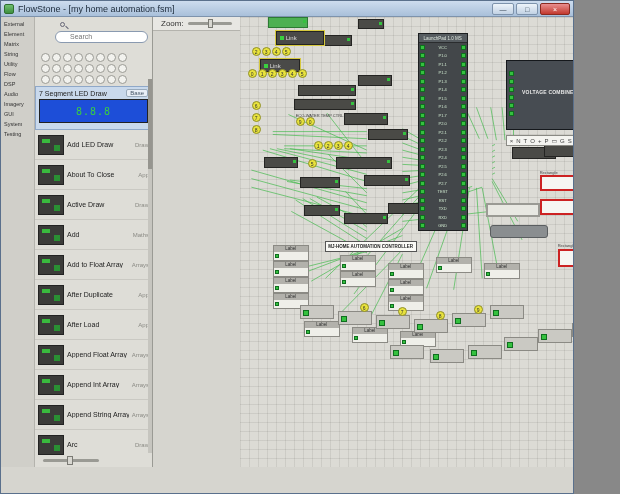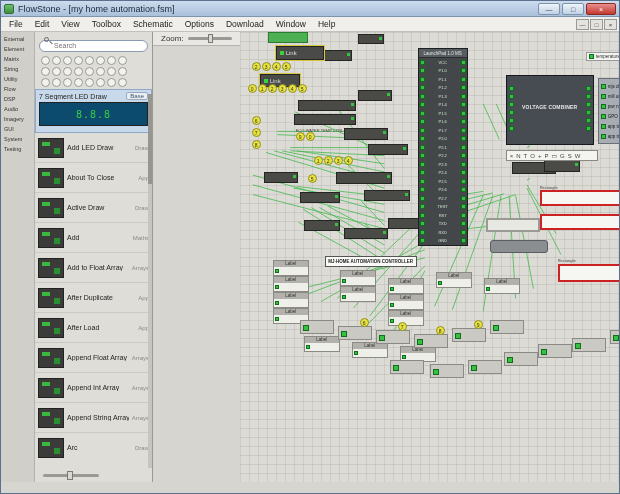--- a/index.html
+++ b/index.html
@@ -1,54 +1,54 @@
 <!DOCTYPE html>
 <html><head>
 <meta charset="utf-8">
 <style>
   html,body{margin:0;padding:0;background:#888;}
   *{box-sizing:border-box;font-family:"Liberation Sans",sans-serif;}
-  .window{width:620px;height:494px;background:#d6d5cf;border:1px solid #5a708c;position:relative;overflow:hidden;}
+  .window{width:574px;height:494px;background:#d6d5cf;border:1px solid #5a708c;position:relative;overflow:hidden;}
 
   
   .titlebar{height:16px;background:linear-gradient(#cddcee,#a9c0da);display:flex;align-items:center;gap:4px;padding:0 3px;border-bottom:1px solid #7e93ac;}
   .appicon{width:10px;height:10px;background:linear-gradient(#6fc06f,#3f8f3f);border:1px solid #2f6f2f;border-radius:2px;flex:none;}
   .title{font-size:9px;color:#1c2a3a;flex:1;white-space:nowrap;overflow:hidden;}
   .wbtns{display:flex;gap:2px;}
   .wbtn{width:22px;height:12px;font-size:7px;line-height:11px;text-align:center;border:1px solid #7e93ac;border-radius:2px;background:linear-gradient(#eef4fa,#c2d2e4);color:#345;}
   .wbtn.close{background:linear-gradient(#e98f8f,#c2392e);color:#fff;width:30px;border-color:#8a2a20;}
 
   
   .menubar{height:15px;background:#f0efeb;display:flex;align-items:center;padding:0 2px;border-bottom:1px solid #c2c1bb;font-size:8.5px;color:#222;}
   .mi{padding:1px 6px;cursor:default;}
   .mdi{margin-left:auto;display:flex;gap:1px;}
   .mdib{width:13px;height:11px;font-size:6px;line-height:10px;text-align:center;border:1px solid #9a9a94;background:#e4e3df;color:#333;}
 
   
   .content{display:flex;height:450px;}
   .catstrip{width:34px;background:#d0cfc9;border-right:1px solid #b4b3ad;padding-top:2px;}
   .cat{font-size:5.5px;color:#333;padding:2px 3px;white-space:nowrap;overflow:hidden;}
   .mpanel{width:118px;background:#deddd7;border-right:1px solid #9a9a94;position:relative;overflow:hidden;}
-  .swrap{position:relative;padding:2px 4px;}
+  .swrap{position:relative;padding:8px 4px;margin-left:16px;}
   .search{width:100%;height:12px;border:1px solid #8a9ab0;border-radius:7px;font-size:7px;padding:0 4px 0 14px;background:#fff;outline:none;}
   .sicon{position:absolute;left:9px;top:5px;width:5px;height:5px;border:1px solid #667;border-radius:50%;}
   .sicon::after{content:"";position:absolute;left:4px;top:4px;width:4px;height:1px;background:#667;transform:rotate(45deg);}
   .fgrid{display:flex;flex-wrap:wrap;gap:2px;padding:2px 6px;width:104px;}
   .fc{width:9px;height:9px;border-radius:50%;background:#f2f2ee;border:1px solid #9a9a94;}
   .mlist{overflow:hidden;height:372px;}
   .mlist-item{height:30px;display:flex;align-items:center;gap:3px;padding:1px 3px;border-bottom:1px solid #cac9c3;}
   .thumb{width:26px;height:20px;background:#3b3b39;border:1px solid #222;position:relative;flex:none;}
   .thumb::before{content:"";position:absolute;left:3px;top:3px;width:8px;height:4px;background:#39d03f;opacity:.85;}
   .thumb::after{content:"";position:absolute;right:3px;bottom:3px;width:6px;height:6px;background:#2a8f33;}
   .mlabel{font-size:7px;color:#222;flex:1;white-space:nowrap;overflow:hidden;}
   .mtag{font-size:6px;color:#8a8a84;}
   .mlist-item.sel{height:44px;flex-direction:column;align-items:stretch;gap:2px;background:#c9d9ec;border:1px solid #8fa8c8;padding:2px 3px;}
   .selrow{display:flex;align-items:center;gap:3px;}
   .chipTag{font-size:6px;color:#456;border:1px solid #9ab;background:#e8eef6;padding:0 3px;border-radius:2px;}
-  .selprev{height:24px;background:#0c4a6e;border:1px solid #222;display:flex;align-items:center;justify-content:center;}
+  .selprev{height:24px;background:#1d4ed8;border:1px solid #222;display:flex;align-items:center;justify-content:center;}
   .seg{color:#39d03f;font-family:"DejaVu Sans Mono",monospace;font-size:10px;letter-spacing:1px;}
   .msb{position:absolute;right:0;top:62px;width:4px;bottom:14px;background:#c6c5bf;}
   .msbt{position:absolute;top:0;height:90px;width:4px;background:#96958f;}
   .psld{position:absolute;bottom:2px;left:8px;width:70px;height:9px;}
   .ptrack{position:absolute;left:0;top:3px;width:56px;height:3px;background:#9a9a94;border-radius:2px;}
   .pthumb{position:absolute;left:24px;top:0;width:6px;height:9px;background:#d8d7d1;border:1px solid #7a7a74;}
 
   
   .canvas{flex:1;display:flex;}
   .ctb{height:14px;background:#e8e7e3;border-bottom:1px solid #b4b3ad;display:flex;align-items:center;justify-content:flex-end;gap:4px;padding:0 8px;}
@@ -118,36 +118,20 @@
   <div class="titlebar">
     <span class="appicon"></span>
     <span class="title">FlowStone - [my home automation.fsm]</span>
     <span class="wbtns">
       <span class="wbtn">—</span>
       <span class="wbtn">□</span>
       <span class="wbtn close">×</span>
     </span>
   </div>
 
-  <div class="menubar">
-    <span class="mi">File</span>
-    <span class="mi">Edit</span>
-    <span class="mi">View</span>
-    <span class="mi">Toolbox</span>
-    <span class="mi">Schematic</span>
-    <span class="mi">Options</span>
-    <span class="mi">Download</span>
-    <span class="mi">Window</span>
-    <span class="mi">Help</span>
-    <span class="mdi">
-      <span class="mdib">—</span>
-      <span class="mdib">□</span>
-      <span class="mdib">×</span>
-    </span>
-  </div>
 
   <div class="content">
 
     <div class="catstrip">
       <div class="cat">External</div>
       <div class="cat">Element</div>
       <div class="cat">Matrix</div>
       <div class="cat">String</div>
       <div class="cat">Utility</div>
       <div class="cat">Flow</div>

